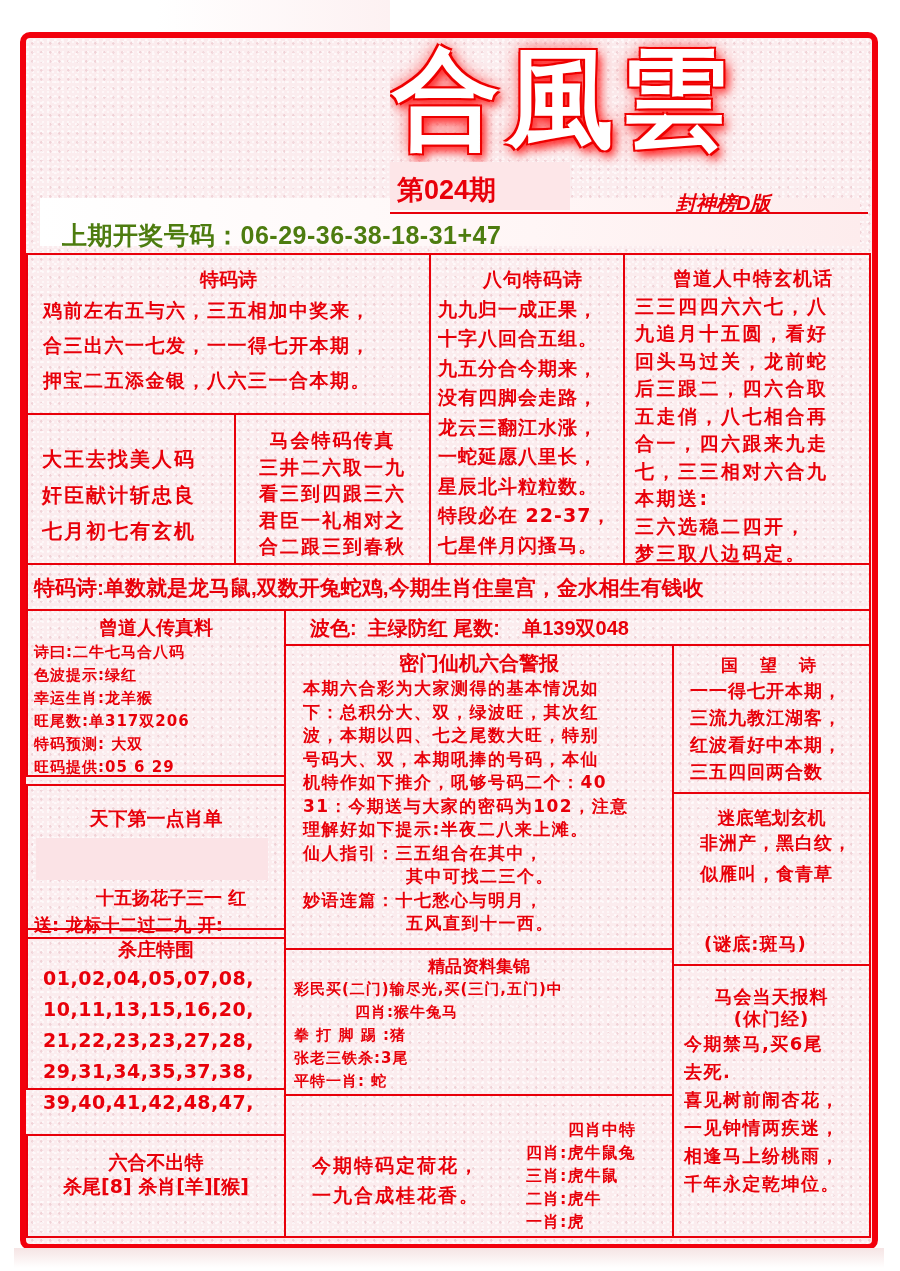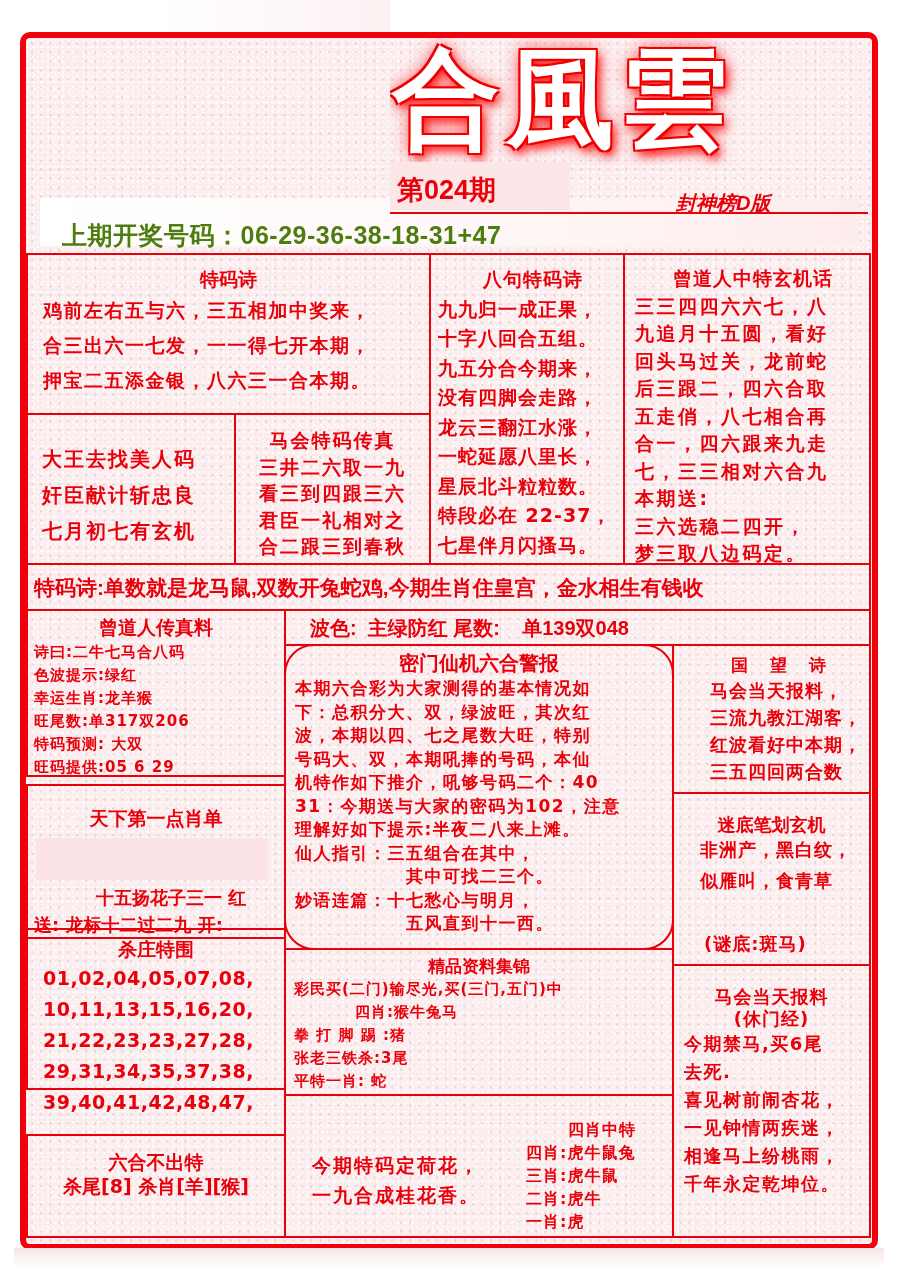--- a/index.html
+++ b/index.html
@@ -68,39 +68,39 @@
   #b-first .head { font-size: 19px; text-align: center; margin-top: 20px; }
   #b-first .l { font-size: 18px; position: absolute; }
 
   #b-kill { left: 26px; top: 928px; width: 260px; height: 162px; padding-top: 7px; }
   #b-kill .head { font-size: 19px; text-align: center; }
   #b-kill .l { font-size: 19px; line-height: 31px; padding-left: 15px; letter-spacing: 0.5px; }
 
   #b-nospec { left: 26px; top: 1134px; width: 260px; height: 104px; padding-top: 14px; }
   #b-nospec .l { font-size: 19px; line-height: 24px; text-align: center; }
 
-  #b-secret { left: 284px; top: 644px; width: 390px; height: 306px; padding-top: 4px; border-radius: 30px; }
+  #b-secret { left: 284px; top: 644px; width: 390px; height: 306px; padding-top: 4px; }
   #b-secret .head { font-size: 20px; text-align: center; }
-  #b-secret .l { font-size: 17px; line-height: 23.5px; padding-left: 9px; letter-spacing: 1.5px; }
+  #b-secret .l { font-size: 17px; line-height: 23.5px; padding-left: 17px; letter-spacing: 1.5px; }
   #b-secret .ind { padding-left: 120px; }
 
   #b-fine { left: 284px; top: 948px; width: 390px; height: 148px; padding-top: 5px; }
   #b-fine .head { font-size: 17px; text-align: center; }
   #b-fine .l { font-size: 15px; line-height: 23px; padding-left: 8px; letter-spacing: 1px; }
 
   #b-lotus { left: 284px; top: 1094px; width: 390px; height: 144px; }
   #b-lotus .poem { position: absolute; left: 26px; top: 54px; font-size: 19px; line-height: 30px; letter-spacing: 2px; }
   #b-lotus .side { position: absolute; left: 240px; top: 22px; font-size: 16px; line-height: 23px; letter-spacing: 1px; }
   #b-lotus .side .head { padding-left: 42px; }
 
-  #b-nation { left: 672px; top: 644px; width: 199px; height: 150px; padding-top: 8px; padding-left: 20px; }
+  #b-nation { left: 672px; top: 644px; width: 199px; height: 150px; padding-top: 8px; }
   #b-nation .head { font-size: 17px; text-align: center; word-spacing: 0; letter-spacing: 22px; padding-left: 16px; }
   #b-nation .l { font-size: 18px; line-height: 27px; padding-left: 16px; letter-spacing: 1px; }
 
-  #b-riddle { left: 672px; top: 792px; width: 199px; height: 174px; padding-top: 19px; }
+  #b-riddle { left: 672px; top: 792px; width: 199px; height: 174px; padding-top: 12px; }
   #b-riddle .head { font-size: 18px; text-align: center; }
   #b-riddle .l { font-size: 18px; line-height: 35px; padding-left: 26px; letter-spacing: 1px; }
   #b-riddle .ans { position: absolute; top: 138px; left: 30px; font-size: 18px; letter-spacing: 1px; }
 
   #b-horse { left: 672px; top: 964px; width: 199px; height: 274px; padding-top: 20px; }
   #b-horse .head { font-size: 18px; text-align: center; line-height: 22px; letter-spacing: 1px; }
   #b-horse .l { font-size: 18px; line-height: 28px; padding-left: 10px; letter-spacing: 1.5px; }
 
   #shadow { position: absolute; left: 14px; top: 1248px; width: 870px; height: 20px; background: linear-gradient(#f5e4e4, #ffffff); }
 </style>
@@ -242,21 +242,21 @@
     <div class="ln head">四肖中特</div>
     <div class="ln">四肖:虎牛鼠兔</div>
     <div class="ln">三肖:虎牛鼠</div>
     <div class="ln">二肖:虎牛</div>
     <div class="ln">一肖:虎</div>
   </div>
 </div>
 
 <div class="box" id="b-nation">
   <div class="head ln">国望诗</div>
-  <div class="l ln">马会当天报料，</div>
+  <div class="l ln">一一得七开本期，</div>
   <div class="l ln">三流九教江湖客，</div>
   <div class="l ln">红波看好中本期，</div>
   <div class="l ln">三五四回两合数</div>
 </div>
 
 <div class="box" id="b-riddle">
   <div class="head ln">迷底笔划玄机</div>
   <div class="l ln" style="line-height:26px;">非洲产，黑白纹，</div>
   <div class="l ln">似雁叫，食青草</div>
   <div class="ans ln">(谜底:斑马)</div>

